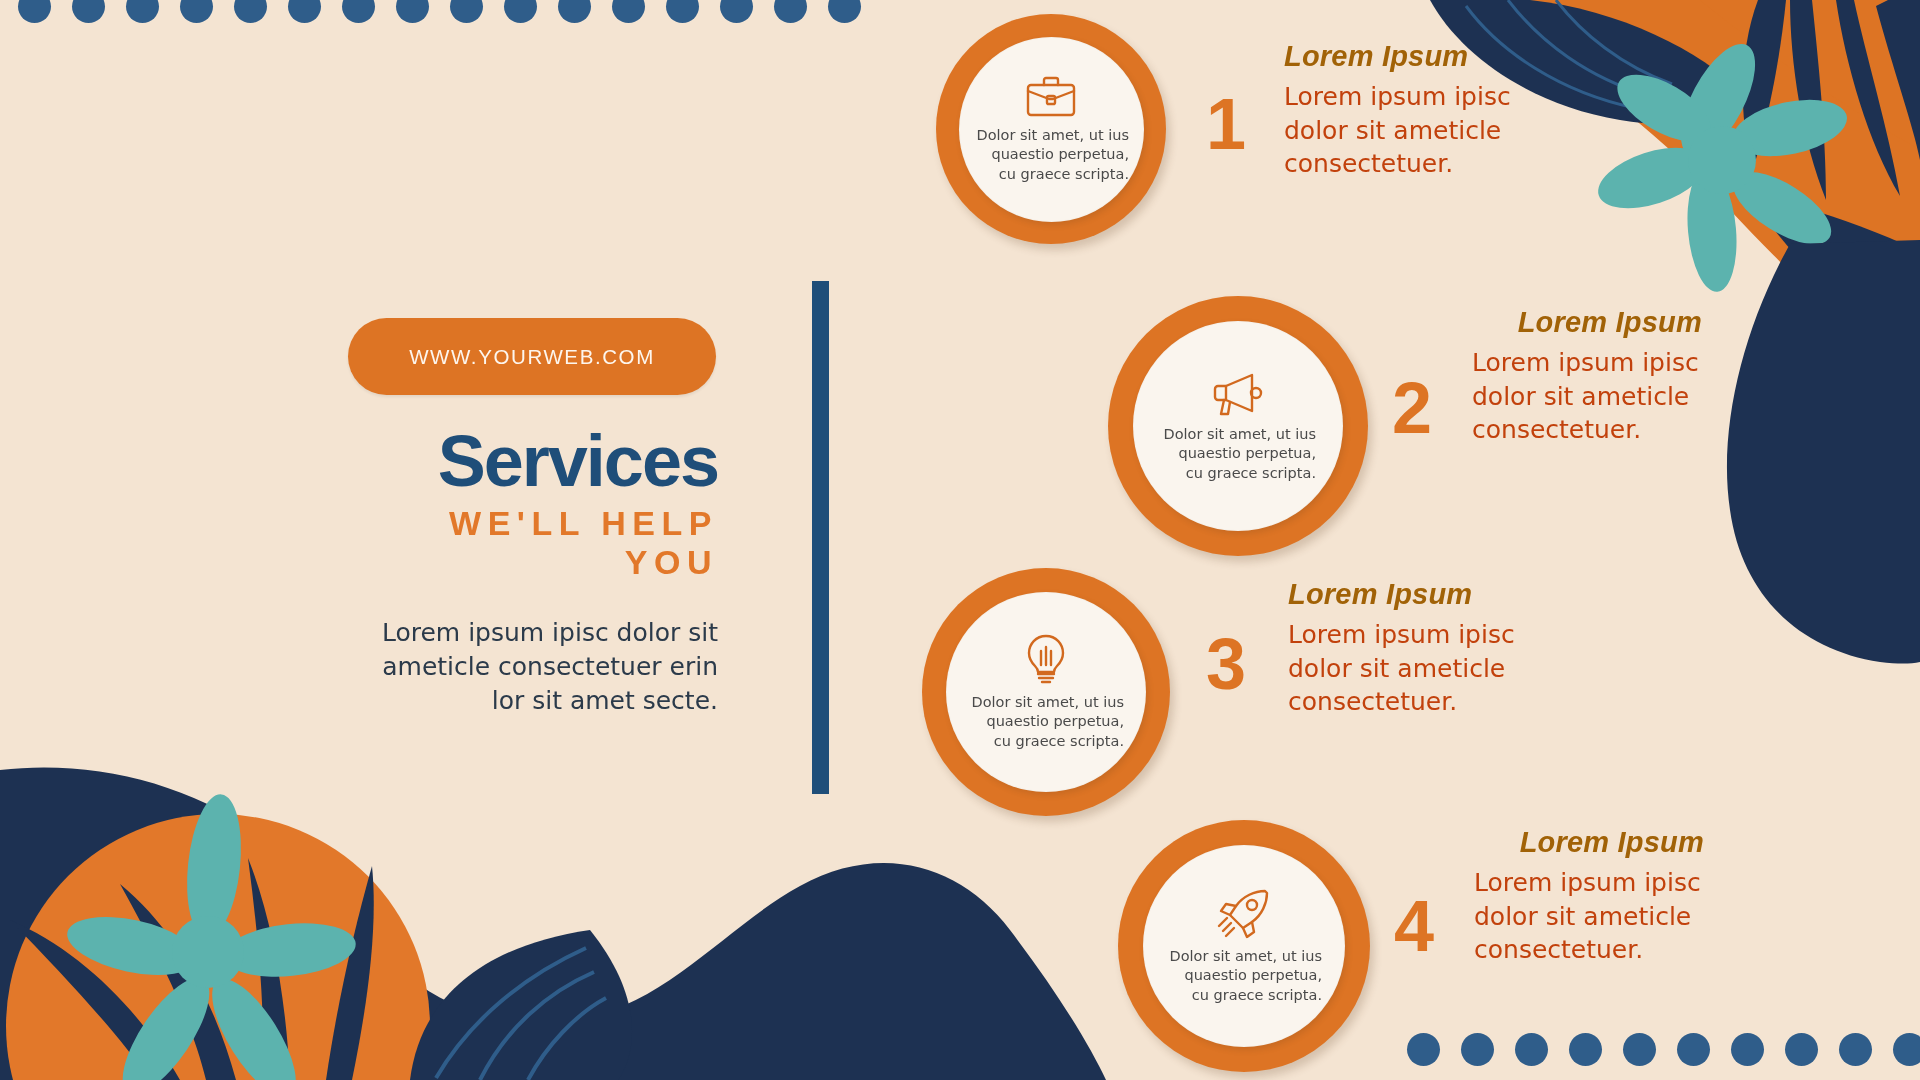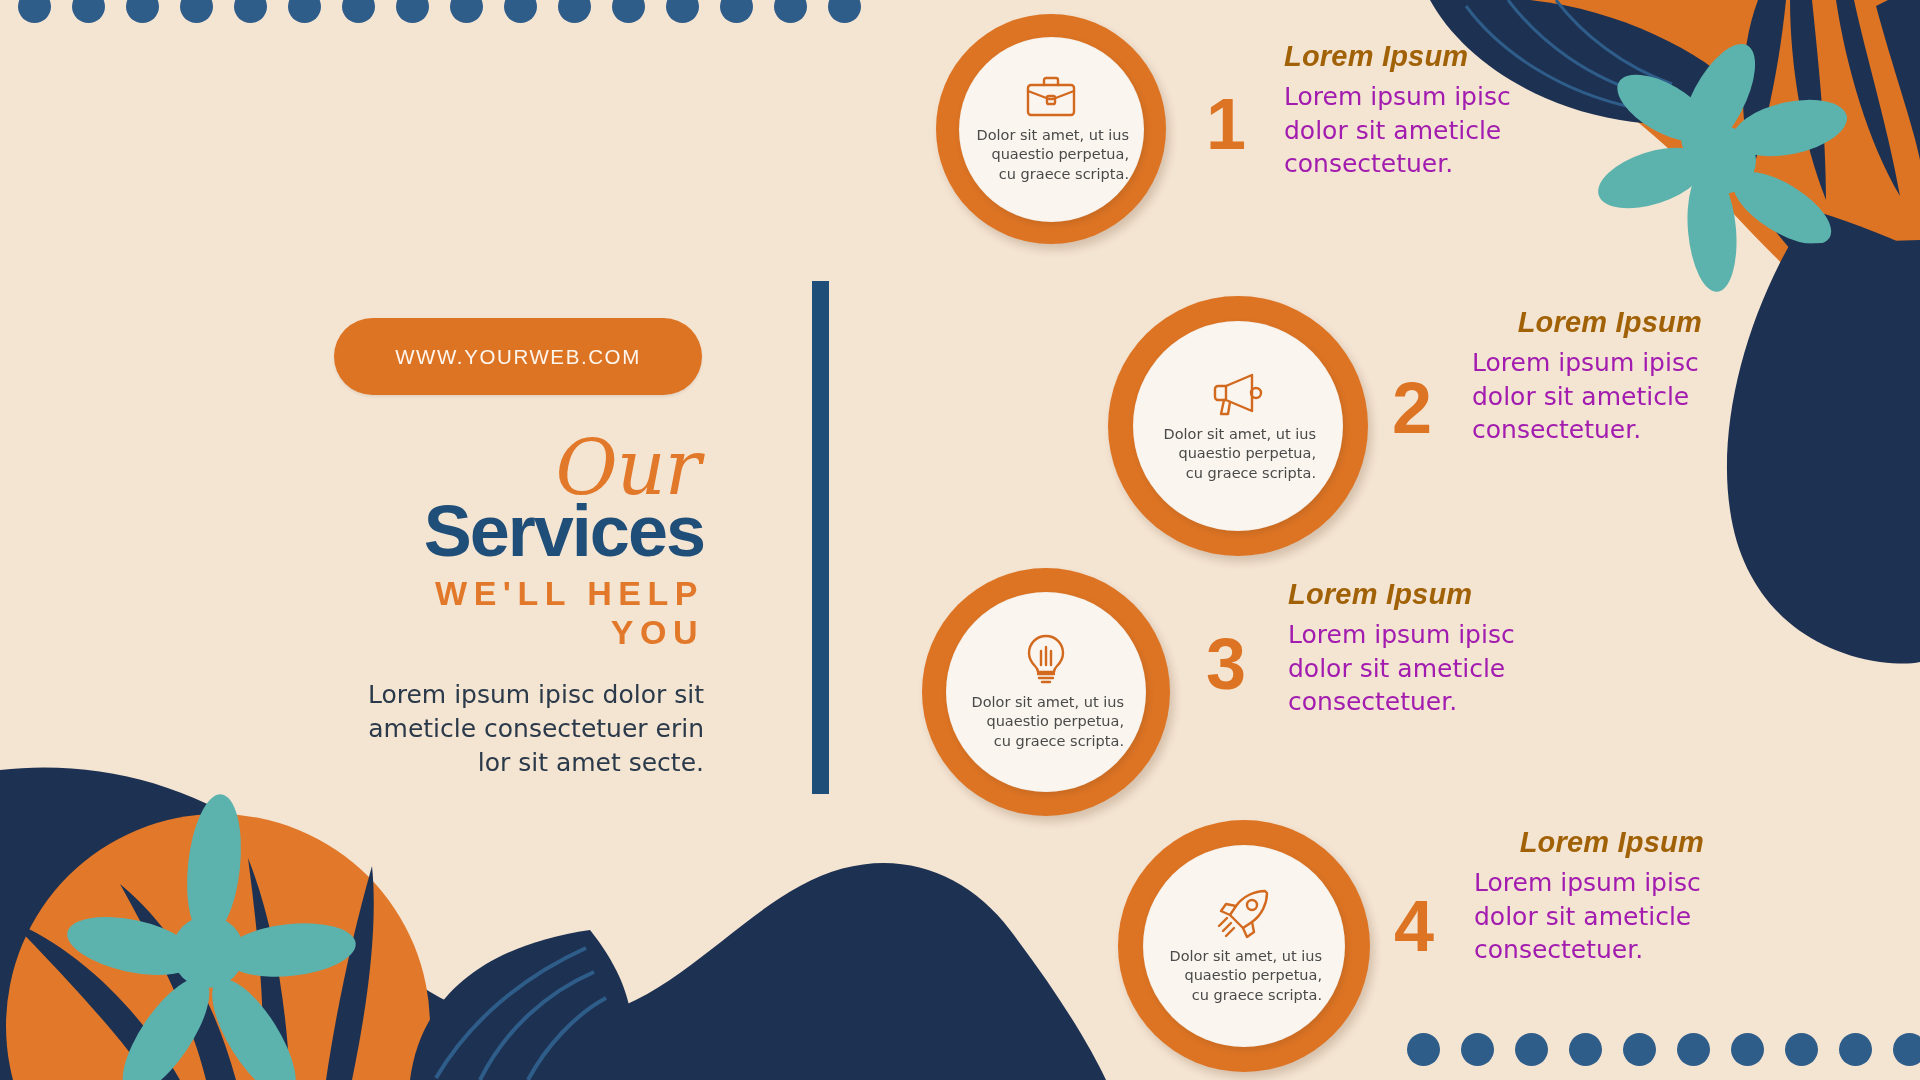--- a/index.html
+++ b/index.html
@@ -17,21 +17,21 @@
 
   
   .dots { position:absolute; display:flex; }
   .dots .dot { border-radius:50%; background:#2f5d8a; }
   #dots-top { top:-10px; left:18px; gap:21px; }
   #dots-top .dot { width:33px; height:33px; }
   #dots-bottom { bottom:14px; right:-6px; gap:21px; }
   #dots-bottom .dot { width:33px; height:33px; }
 
   
-  .left-block { position:absolute; left:334px; top:318px; width:370px; }
+  .left-block { position:absolute; left:348px; top:318px; width:370px; }
 
   .web-pill {
     display:block; width:368px; height:77px; line-height:77px;
     background:#dd7424; color:#fdf6ee; border-radius:40px;
     text-align:center; font-size:20.5px; letter-spacing:1.6px;
     font-family:"Liberation Sans", sans-serif; font-weight:400;
     box-shadow:0 2px 3px rgba(0,0,0,0.07);
   }
 
   .headline { margin-top:38px; text-align:right; }
@@ -45,21 +45,21 @@
     display:block; font-family:"Liberation Sans", sans-serif;
     font-weight:700; color:#1f4e79; font-size:72px;
     line-height:0.97; letter-spacing:-2px; margin-top:-6px;
   }
   .headline .tagline {
     display:block; font-family:"Liberation Sans", sans-serif;
     font-weight:700; color:#e2782a; font-size:34px;
     letter-spacing:6.5px; margin-top:7px;
   }
   .left-para {
-    margin-top:26px; text-align:right; color:#2b3a4a;
+    margin-top:34px; text-align:right; color:#2b3a4a;
     font-size:25px; line-height:1.37;
     font-family:"DejaVu Sans", sans-serif; font-weight:400;
   }
 
   .divider {
     position:absolute; left:812px; top:281px;
     width:17px; height:513px; background:#1f4e79;
   }
 
   
@@ -90,21 +90,21 @@
     font-size:72px; line-height:1;
   }
 
   .copy { position:absolute; width:230px; }
   .copy .title {
     color:#a16207; font-family:"Liberation Sans", sans-serif;
     font-weight:700; font-style:italic; font-size:29px;
     letter-spacing:0.2px; margin-bottom:7px;
   }
   .copy .body {
-    color:#a21caf; font-family:"DejaVu Sans", sans-serif;
+    color:#c2410c; font-family:"DejaVu Sans", sans-serif;
     font-size:25px; line-height:1.34; text-align:left;
   }
   .copy.align-right .title { text-align:right; }
   .copy.align-left  .title { text-align:left; }
 </style>
 </head>
 <body>
 
 <div class="stage">
 
@@ -213,21 +213,20 @@
       <span class="dot"></span>
       <span class="dot"></span>
       <span class="dot"></span>
       <span class="dot"></span>
     </div>
 
   <div class="left-block">
     <a class="web-pill">WWW.YOURWEB.COM</a>
 
     <div class="headline">
-      <span class="our">Our</span>
       <span class="services">Services</span>
       <span class="tagline">WE'LL HELP YOU</span>
     </div>
 
     <p class="left-para">Lorem ipsum ipisc dolor sit ameticle consectetuer erin lor sit amet secte.</p>
   </div>
 
   <div class="divider"></div>
 
   <div class="item">

